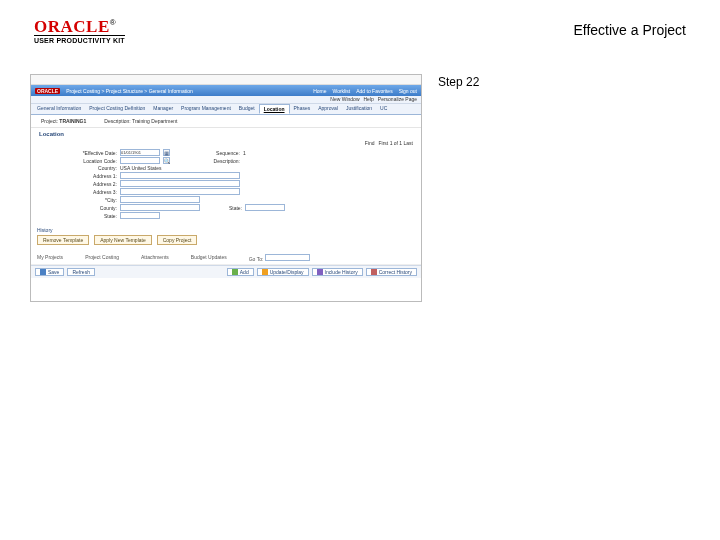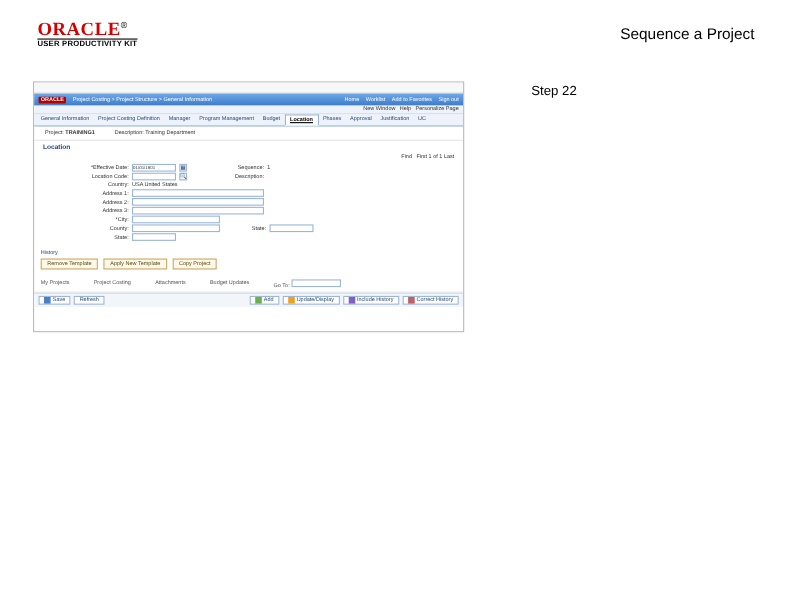--- a/index.html
+++ b/index.html
@@ -37,21 +37,21 @@
     width: 392px;
     height: 228px;
     border: 1px solid #bbb;
     background: #fff;
     position: relative;
     overflow: hidden;
     font-size: 5px;
     color: #333;
   }
   .instructions { flex: 1; font-size: 12px; color: #000; line-height: 1.35; }
-  .instructions .step { margin-bottom: 16px; margin-left: 45px; }
+  .instructions .step { margin-bottom: 16px; }
 
   
   .ob-top { height: 10px; background: #f7f7f7; border-bottom: 1px solid #ddd; }
   .ob-bar {
     display: flex; align-items: center; justify-content: space-between;
     height: 11px; padding: 0 4px;
     background: linear-gradient(#6ea8e8,#3d7cc9);
     color: #fff; font-size: 5px;
   }
   .ob-bar .left { display:flex; gap:6px; align-items:center; }
@@ -89,21 +89,21 @@
 </head>
 <body>
 
 <div class="header-row">
   <div class="logo-block">
     <div>
       <span class="oracle-logo">ORACLE</span><span class="oracle-tm">®</span>
     </div>
     <div class="upk-line">USER PRODUCTIVITY KIT</div>
   </div>
-  <div class="page-title">Sequence a Project</div>
+  <div class="page-title">Effective a Project</div>
 </div>
 
 <div class="content">
   <div class="shot">
     <div class="ob-top"></div>
     <div class="ob-bar">
       <div class="left">
         <span class="ob-orc">ORACLE</span>
         <span>Project Costing &gt; Project Structure &gt; General Information</span>
       </div>

